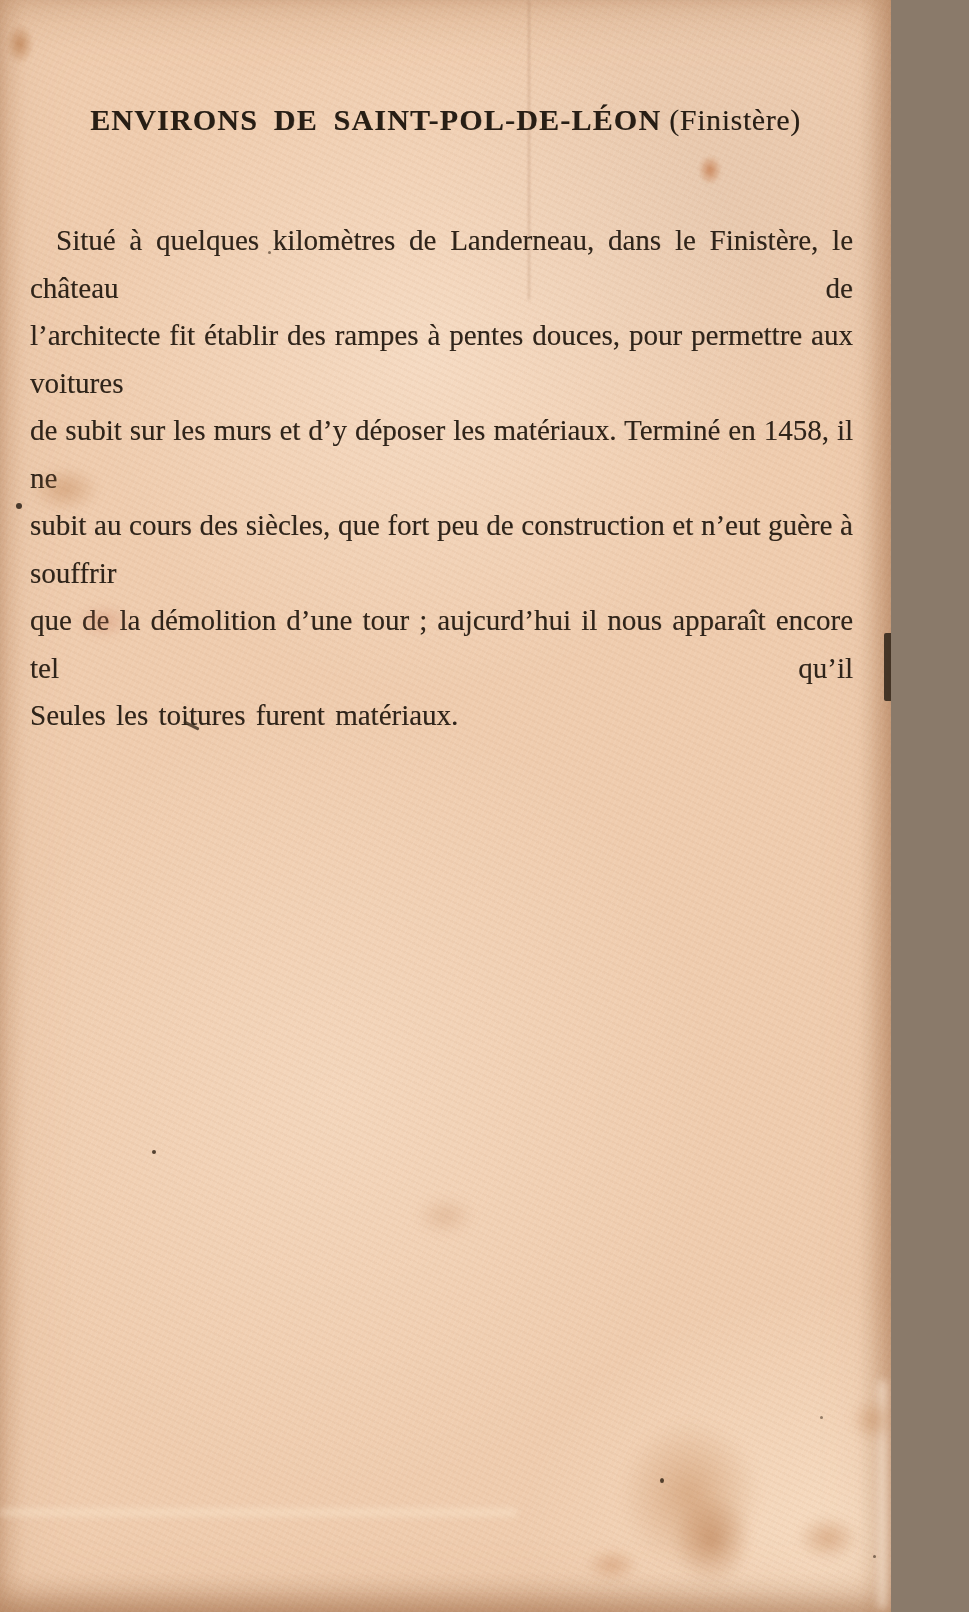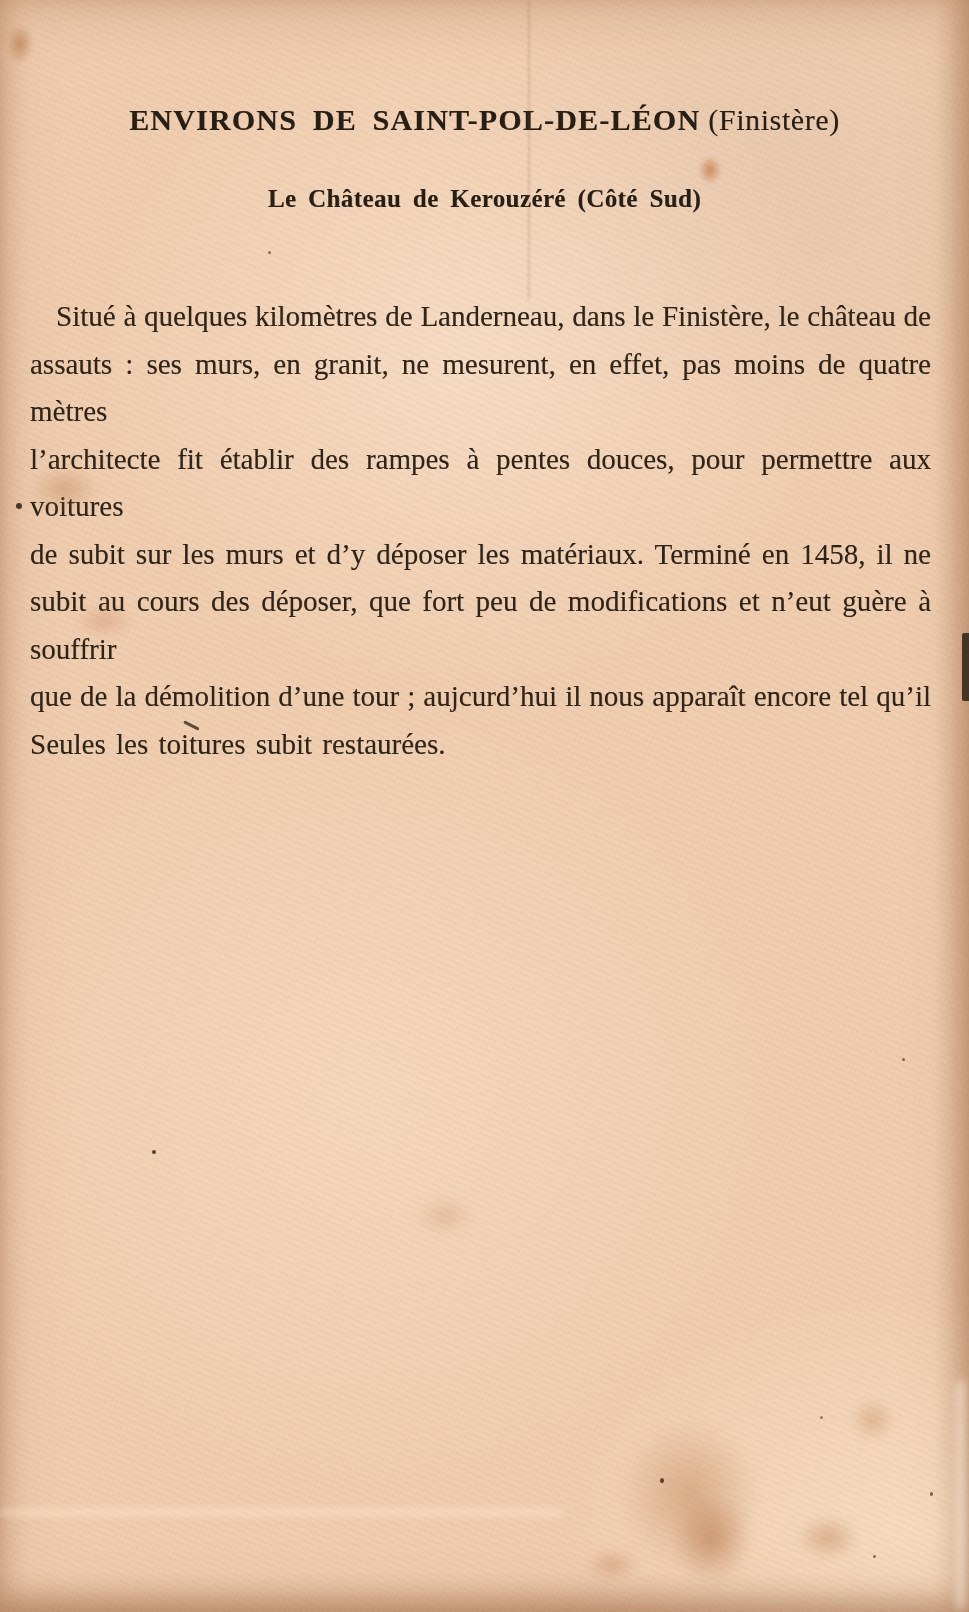--- a/index.html
+++ b/index.html
@@ -2,21 +2,21 @@
 <html><head>
 <meta charset="utf-8">
 <style>
   html, body {
     margin: 0;
     padding: 0;
     background: #8a7a6a;
   }
   .page {
     position: relative;
-    width: 969px;
+    width: 891px;
     height: 1612px;
     overflow: hidden;
     background-color: #efccae;
     background-image:
       repeating-linear-gradient(115deg, rgba(255,246,236,0.06) 0 2px, transparent 2px 5px),
       repeating-linear-gradient(25deg, rgba(160,110,75,0.05) 0 2px, transparent 2px 6px),
       radial-gradient(ellipse 55% 30% at 48% 22%, rgba(255,241,226,0.40), transparent 70%),
       radial-gradient(ellipse 60% 35% at 38% 68%, rgba(255,238,220,0.30), transparent 70%),
       radial-gradient(ellipse 45% 25% at 80% 12%, rgba(210,190,175,0.25), transparent 70%),
       radial-gradient(ellipse 50% 20% at 96% 95%, rgba(255,238,216,0.45), transparent 75%),
@@ -203,25 +203,23 @@
   <div class="speck sp5"></div>
   <div class="speck sp6"></div>
   <div class="speck sp7"></div>
 
   <div class="margin-dot"></div>
   <div class="stray-dash"></div>
   <div class="edge-bar"></div>
 
   <h1 class="title"><span>ENVIRONS DE SAINT-POL-DE-LÉON</span><span class="paren">(Finistère)</span></h1>
 
-  <h2 class="subtitle">Le Château de Kerouzéré (Côté Sud)</h2>
 
   <div class="body-text">
     <div class="line indent">Situé à quelques kilomètres de Landerneau, dans le Finistère, le château de</div>
-    <div class="line">assauts : ses murs, en granit, ne mesurent, en effet, pas moins de quatre mètres</div>
     <div class="line">l’architecte fit établir des rampes à pentes douces, pour permettre aux voitures</div>
     <div class="line">de subit sur les murs et d’y déposer les matériaux. Terminé en 1458, il ne</div>
-    <div class="line">subit au cours des déposer, que fort peu de modifications et n’eut guère à souffrir</div>
+    <div class="line">subit au cours des siècles, que fort peu de construction et n’eut guère à souffrir</div>
     <div class="line">que de la démolition d’une tour ; aujcurd’hui il nous apparaît encore tel qu’il</div>
-    <div class="line last">Seules les toitures subit restaurées.</div>
+    <div class="line last">Seules les toitures furent matériaux.</div>
   </div>
 
 </div>
 
 </body></html>

